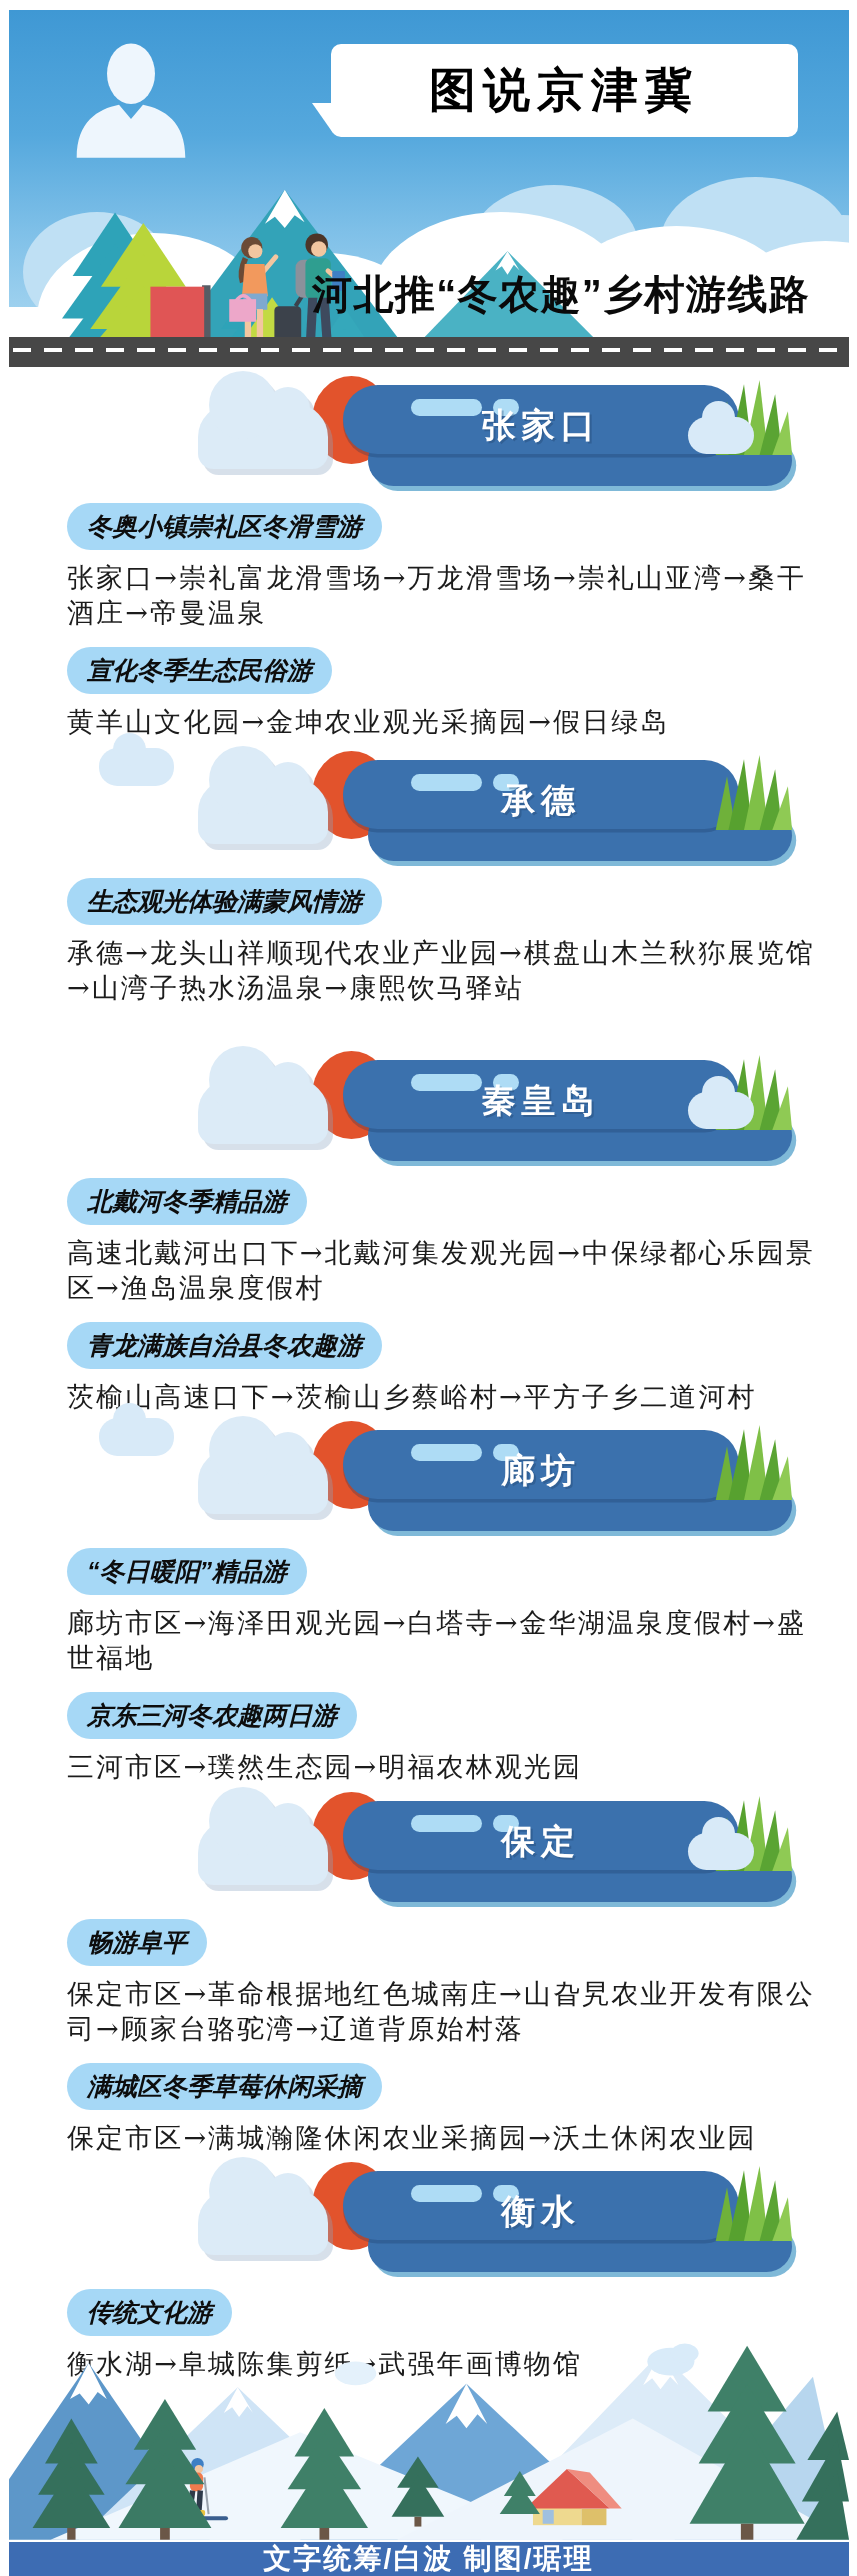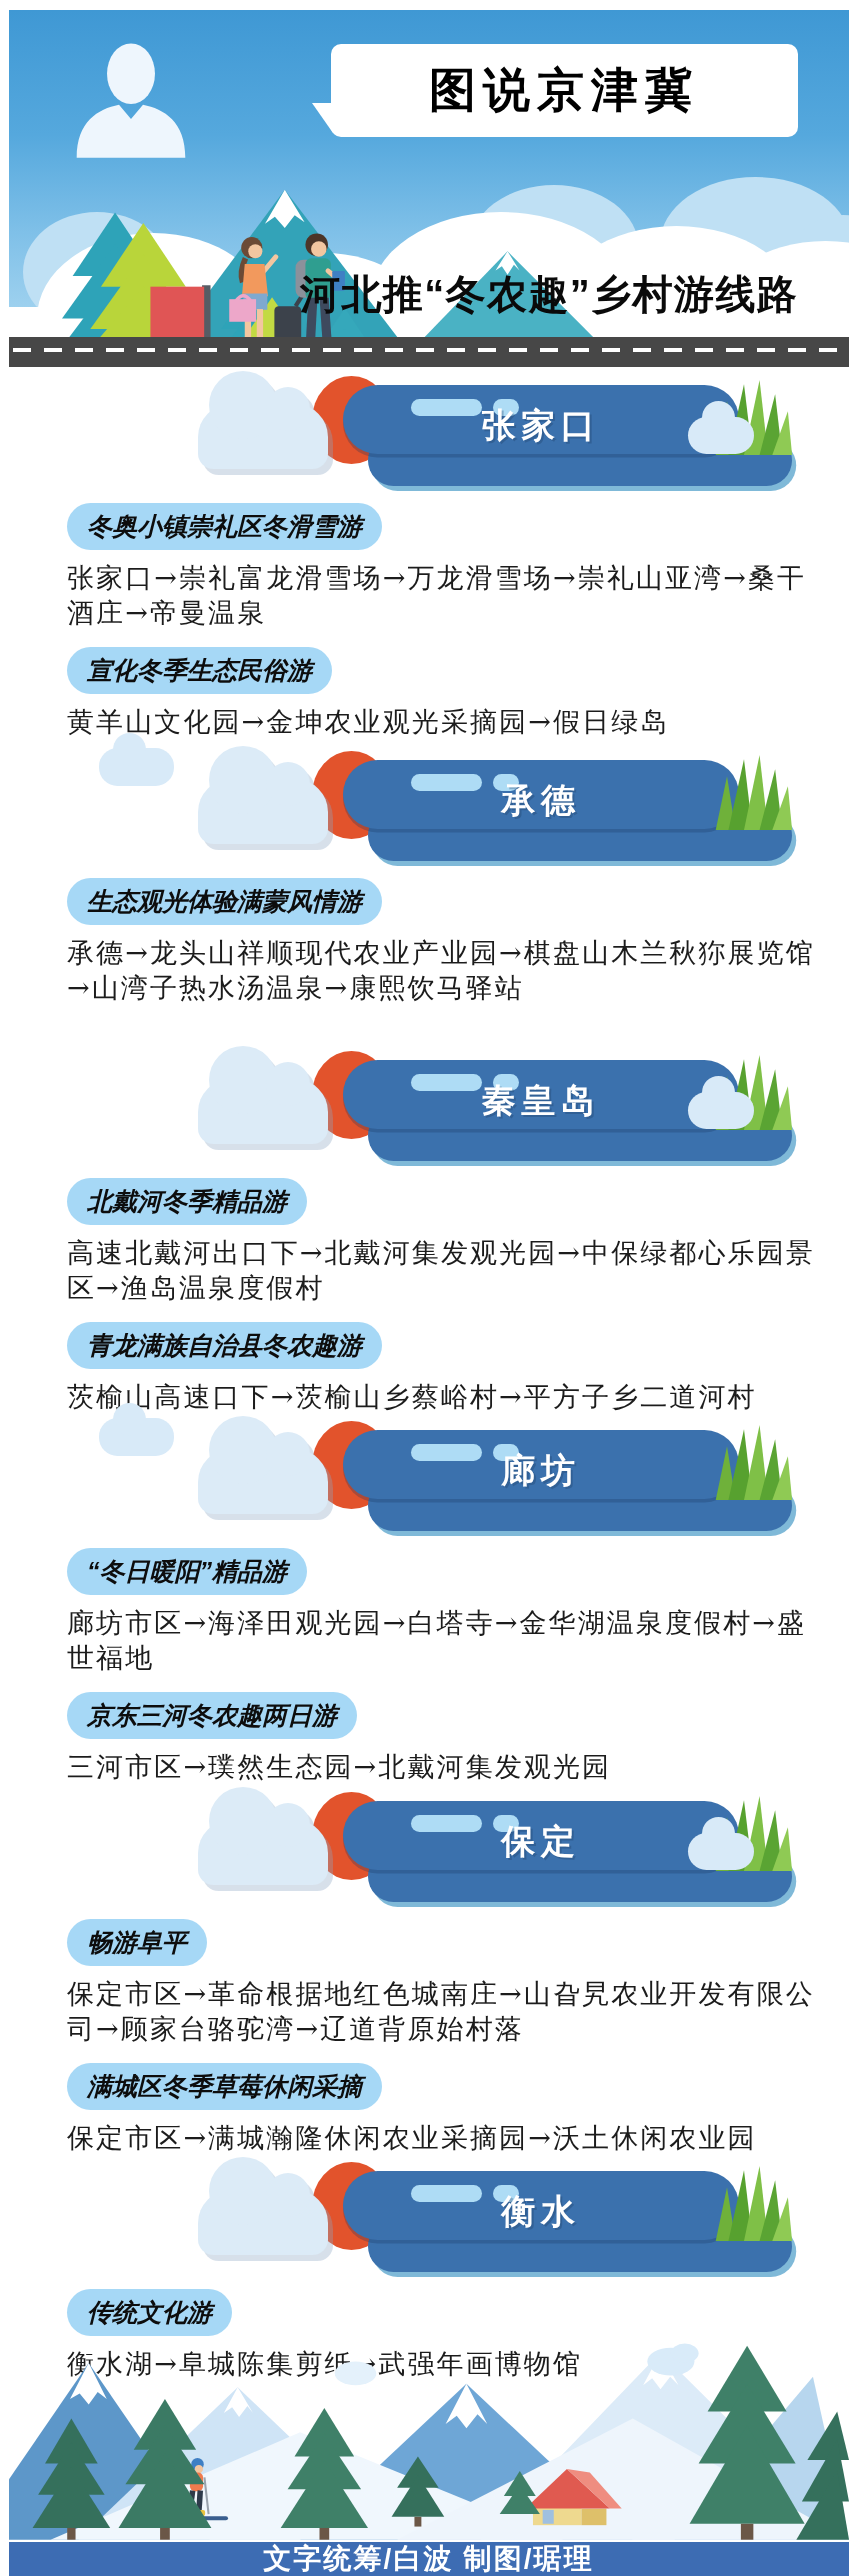--- a/index.html
+++ b/index.html
@@ -16,21 +16,21 @@
 
   #reporter{position:absolute;left:55px;top:31px;width:134px;height:117px;}
   #bubble{position:absolute;left:322px;top:34px;width:467px;height:93px;background:#fff;border-radius:10px;}
   #bubble .tail{position:absolute;left:-18.4px;bottom:4.2px;width:0;height:0;
                 border-top:30px solid #fff;border-left:21px solid transparent;}
   #badge-title{position:absolute;inset:0;display:flex;align-items:center;justify-content:center;
                font-size:47px;font-weight:bold;color:#000;letter-spacing:7px;}
 
   #scene-art{position:absolute;left:8.5px;top:177px;}
   #travelers{position:absolute;left:225px;top:230px;}
-  #main-title{position:absolute;left:300px;top:267px;width:544px;font-size:40px;font-weight:bold;
+  #main-title{position:absolute;left:312px;top:267px;width:544px;font-size:40px;font-weight:bold;
               color:#0a0a0a;white-space:nowrap;letter-spacing:1.4px;}
 
   #road{top:337px;height:30px;background:var(--road-gray,#474747);}
   #road .dashes{position:absolute;left:4.2px;right:4.2px;top:10.6px;height:4.2px;
         background:repeating-linear-gradient(90deg,#fff 0 18.4px,transparent 18.4px 31px);}
 
   
   .section{position:absolute;left:0;width:857px;padding-left:16px;}
   .banner{position:relative;height:113px;}
   .banner>*{position:absolute;}
@@ -280,21 +280,21 @@
     <div class="route-label-row">
       <span class="route-label">“冬日暖阳”精品游</span>
     </div>
     <div class="route-path">廊坊市区→海泽田观光园→白塔寺→金华湖温泉度假村→盛世福地</div>
   </div>
 
   <div>
     <div class="route-label-row">
       <span class="route-label">京东三河冬农趣两日游</span>
     </div>
-    <div class="route-path">三河市区→璞然生态园→北戴河集发观光园</div>
+    <div class="route-path">三河市区→璞然生态园→明福农林观光园</div>
   </div>
 </div>
   </div>
 
   <div class="section" style="top: 1792px;">
     <div class="banner">
 
       <div class="sun"></div>
       <div class="bcloud"></div>
       <div class="pill-back"></div>

